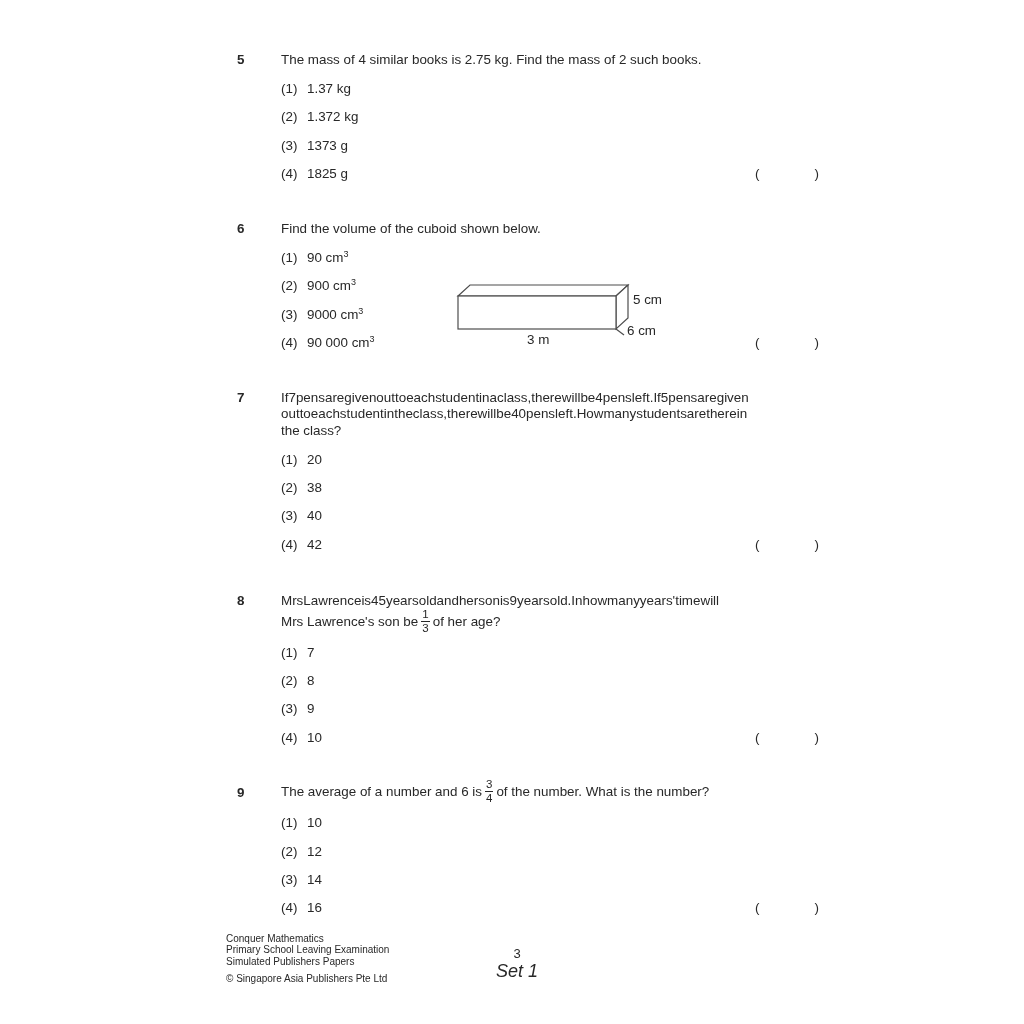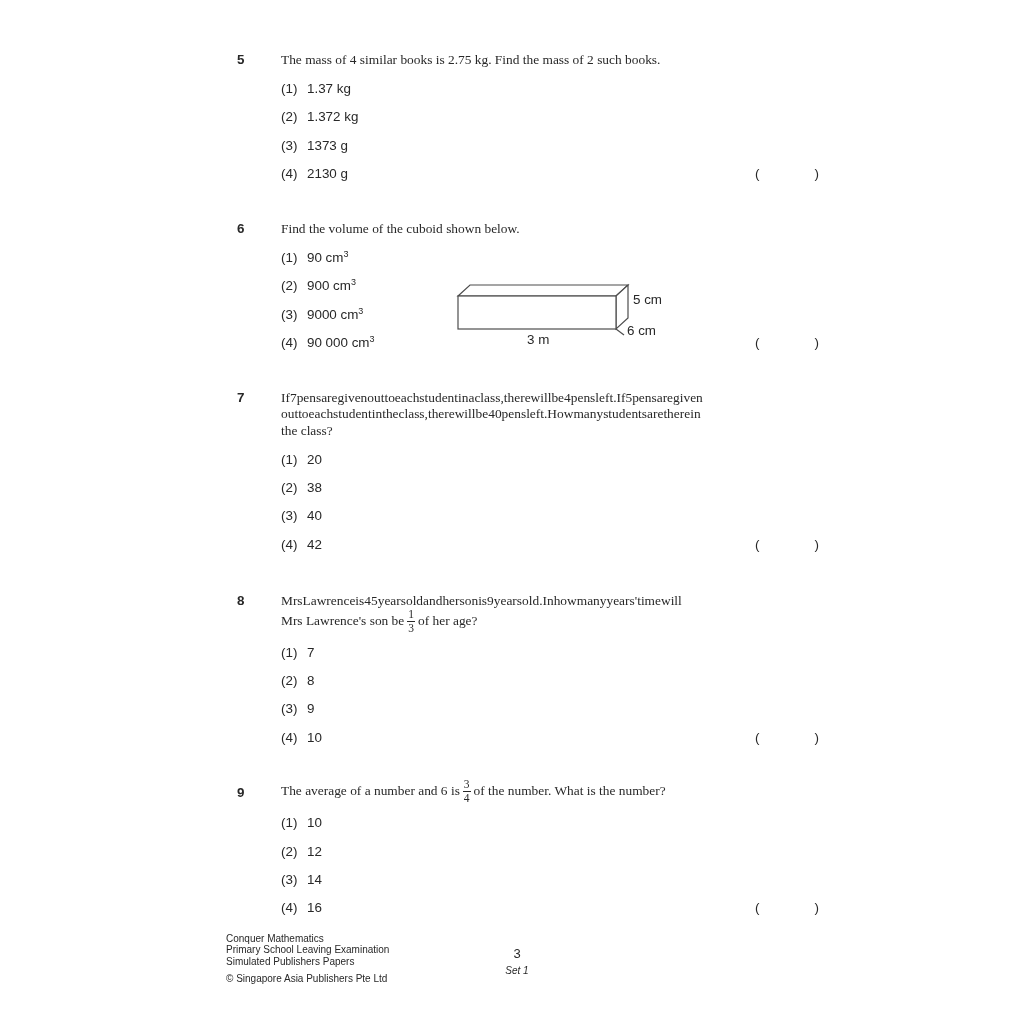--- a/index.html
+++ b/index.html
@@ -11,21 +11,21 @@
   
   #questions .question{position:absolute;left:237px;width:582px;display:flex;}
   #questions .question:nth-child(1){top:52px;}
   #questions .question:nth-child(2){top:221px;}
   #questions .question:nth-child(3){top:390px;}
   #questions .question:nth-child(4){top:593px;}
   #questions .question:nth-child(5){top:779px;}
   .q-num{flex:0 0 44px;width:44px;font-size:13.4px;font-weight:bold;line-height:16.4px;}
   #questions .question:nth-child(5) .q-num{padding-top:6px;}
   .q-body{flex:1;position:relative;font-size:13.4px;line-height:16.4px;}
-  .q-line{white-space:nowrap;font-family:Liberation Serif, serif;}
+  .q-line{white-space:nowrap;}
   .q-line.jflex{display:flex;white-space:normal;}
   
   .opts{margin-top:2px;}
   #questions .question:nth-child(4) .opts{margin-top:-4px;}
   #questions .question:nth-child(5) .opts{margin-top:-3px;}
   .opt{display:flex;margin-top:12.4px;line-height:16px;position:relative;white-space:nowrap;}
   .opt-label{flex:0 0 26px;}
   .bracket{position:absolute;left:474px;top:0;width:64px;display:flex;justify-content:space-between;}
   sup{font-size:9px;line-height:0;vertical-align:super;}
   
@@ -37,21 +37,21 @@
   .cuboid{position:absolute;left:172px;top:59px;}
   .cuboid .edge{fill:#ffffff;stroke:#4d4d4d;stroke-width:1.2;stroke-linejoin:miter;}
   .cuboid line{stroke:#4d4d4d;stroke-width:1.2;}
   .cuboid text{font-family:"Liberation Sans","DejaVu Sans",sans-serif;font-size:13.4px;fill:#282828;}
   
   .footer{position:absolute;left:226px;top:933px;width:582px;}
   .footer-left{font-size:10px;line-height:11.3px;}
   .footer-left .copyright{margin-top:6px;}
   .footer-center{position:absolute;left:0;right:0;top:14px;text-align:center;}
   .page-num{font-size:13px;line-height:14px;}
-  .set-label{font-size:10px;font-style:italic;line-height:14px;margin-top:3px;}
+  .set-label{font-size:18px;font-style:italic;line-height:14px;margin-top:3px;}
 </style>
 </head>
 <body>
 
 <div id="questions">
     <div class="question">
       <div class="q-num">5</div>
       <div class="q-body">
         <div class="q-text">
           <div class="q-line"><span>The mass of 4 similar books is 2.75 kg. Find the mass of 2 such books.</span></div>
@@ -64,21 +64,21 @@
           <div class="opt">
             <span class="opt-label">(2)</span>
             <span class="opt-value"><span>1.372 kg</span></span>
           </div>
           <div class="opt">
             <span class="opt-label">(3)</span>
             <span class="opt-value"><span>1373 g</span></span>
           </div>
           <div class="opt">
             <span class="opt-label">(4)</span>
-            <span class="opt-value"><span>2130 g</span></span>
+            <span class="opt-value"><span>1825 g</span></span>
             <span class="bracket">
               <span>(</span>
               <span>)</span>
             </span>
           </div>
         </div>
       </div>
     </div>
     <div class="question">
       <div class="q-num">6</div>

